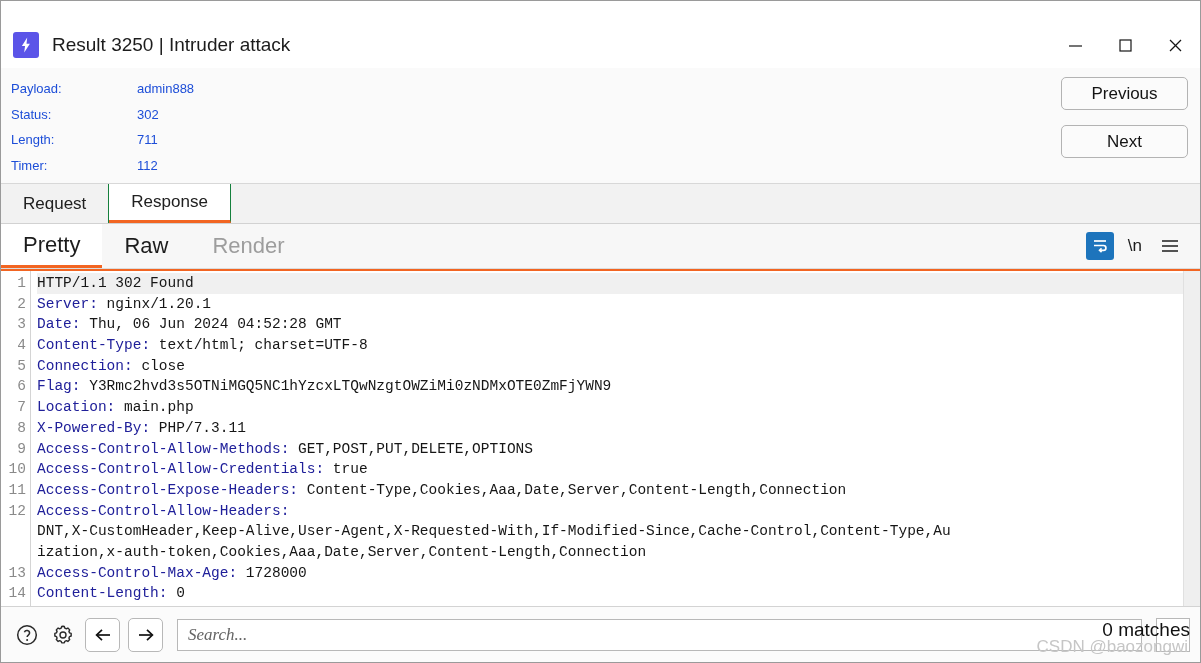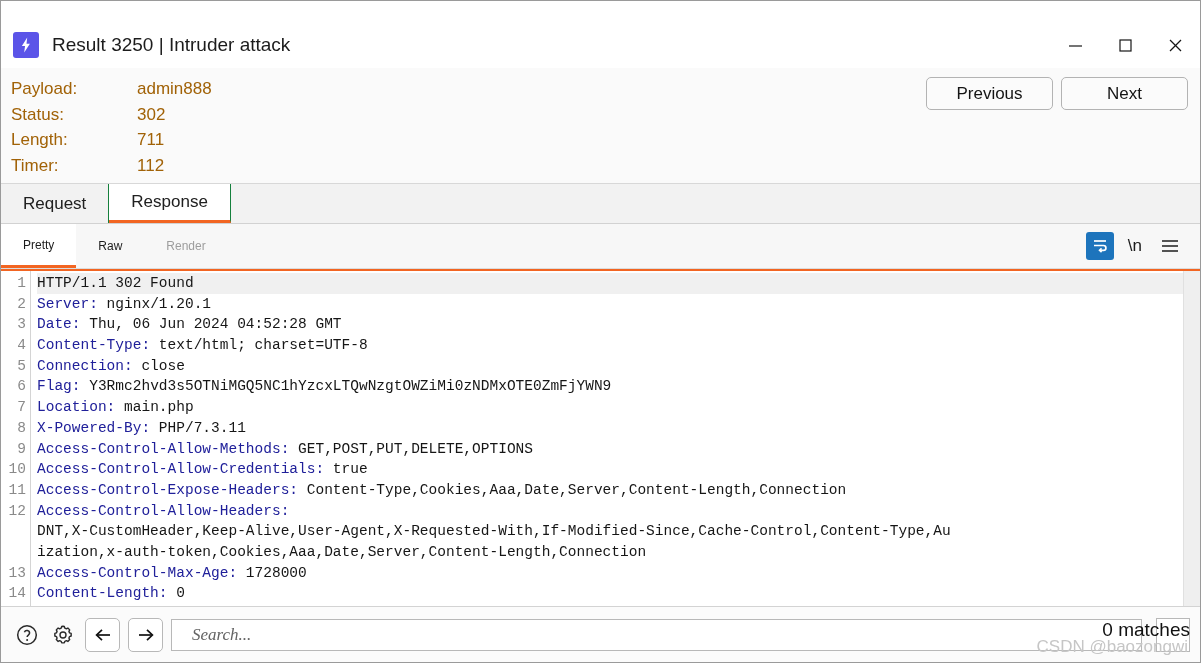--- a/index.html
+++ b/index.html
@@ -60,29 +60,29 @@
   .info-panel {
     position: relative;
     height: 116px;
     min-height: 116px;
     background: #fafafa;
     border-bottom: 1px solid #d8d8d8;
     padding: 8px 0 0 10px;
   }
   .info-grid { display: grid; grid-template-columns: 126px auto; }
   .info-label, .info-value {
-    font-size: 17px;
-    color: #a16207;
+    font-size: 13px;
+    color: #1d4ed8;
     line-height: 25.5px;
     white-space: nowrap;
   }
   .nav-buttons {
     position: absolute;
     right: 12px; top: 9px;
-    display: flex; flex-direction: row; gap: 8px;
+    display: flex; flex-direction: column; gap: 15px;
   }
   .nav-btn {
     width: 127px; height: 33px;
     background: #fbfbfb;
     border: 1px solid #b3b3b3;
     border-radius: 5px;
     font-family: "Liberation Sans", sans-serif;
     font-size: 17px;
     color: #141414;
     cursor: default;
@@ -120,21 +120,21 @@
   .sub-tabs {
     height: 45px; min-height: 45px;
     background: #f7f7f7;
     display: flex; align-items: stretch;
     position: relative;
     border-bottom: 1px solid #dcdcdc;
   }
   .sub-tab {
     padding: 0 22px;
     display: flex; align-items: center;
-    font-size: 12px;
+    font-size: 22px;
     color: #1c1c1c;
     background: #f7f7f7;
     cursor: default;
     text-align: center;
   }
   .sub-tab.active {
     background: #ffffff;
     border-bottom: 3px solid #f26522;
   }
   .sub-tab.disabled { color: #9d9d9d; }
@@ -234,23 +234,24 @@
     width: 35px; height: 34px;
     background: #ffffff;
     border: 1px solid #b8b8b8;
     border-radius: 5px;
     display: flex; align-items: center; justify-content: center;
     cursor: default;
   }
   .search-input {
     flex: 1;
     height: 32px;
+    margin-left: 6px;
     background: #ffffff;
     border: 1px solid #b8b8b8;
-    padding: 0 20px;
+    padding: 0 10px;
     font-family: "Liberation Serif", serif;
     font-style: italic;
     font-size: 17px;
     color: #555555;
     outline: none;
   }
   .search-input::placeholder {
     color: #646464;
     font-style: italic;
   }

